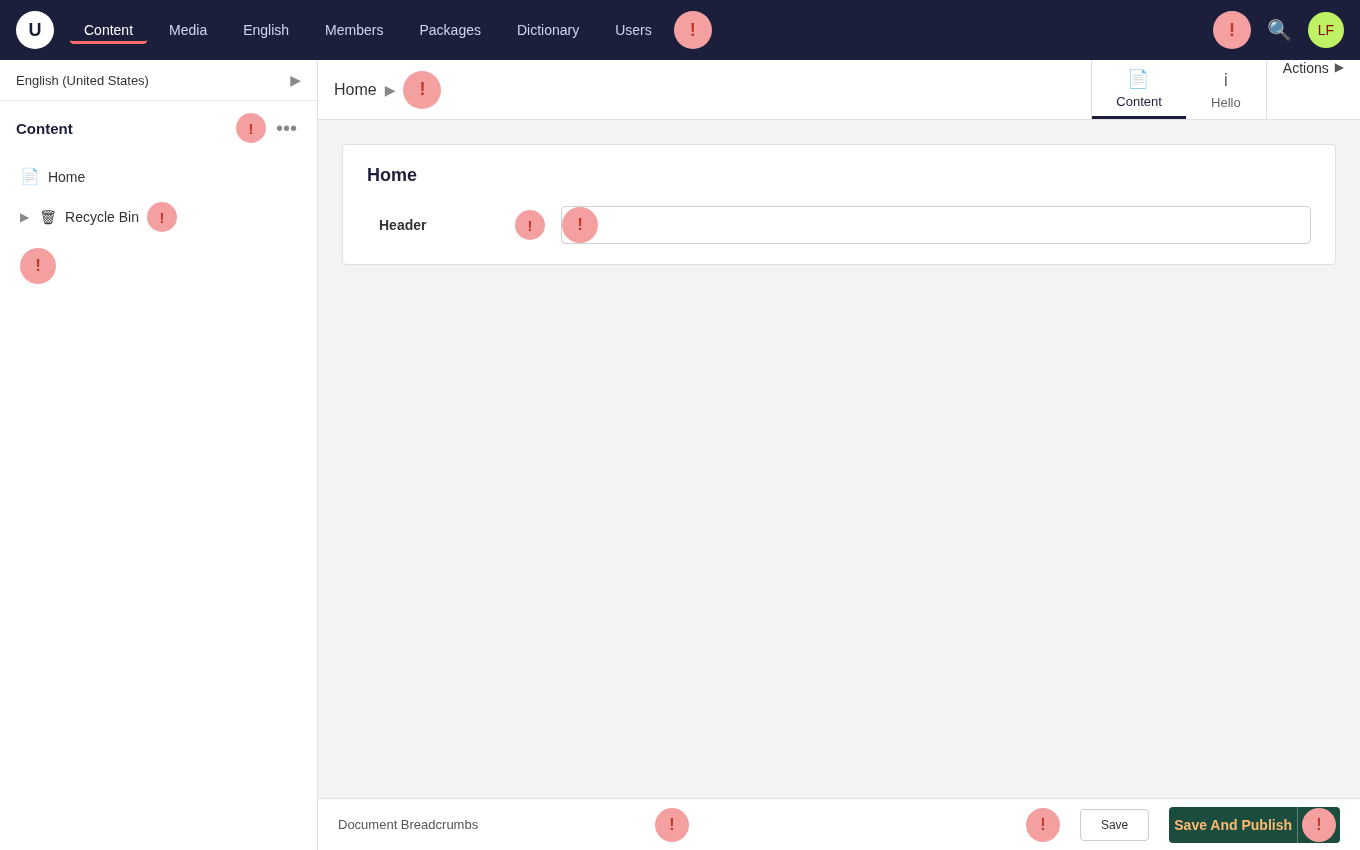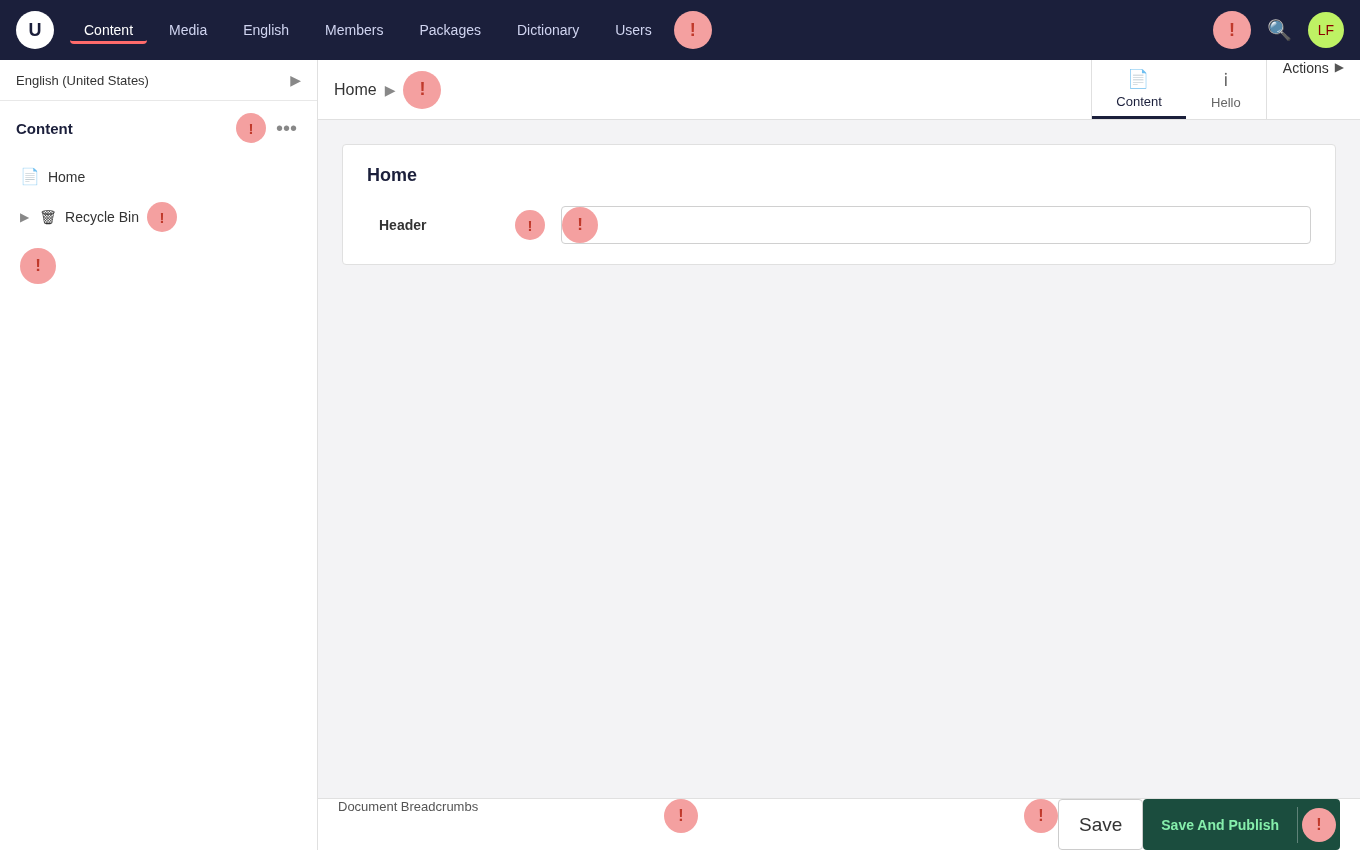--- a/index.html
+++ b/index.html
@@ -283,58 +283,59 @@
       margin-right: 6px;
       flex-shrink: 0;
     }
 
     
     .content-footer {
       background: #fff;
       border-top: 1px solid #e0e0e0;
       height: 52px;
       display: flex;
+      align-items: center;
       padding: 0 20px;
-      gap: 0;
+      gap: 20px;
     }
     .footer-breadcrumb {
       font-size: 13px;
       color: #555;
       flex: 1;
     }
     .footer-alert {
       width: 34px; height: 34px;
       background: #f4a0a0;
       border-radius: 50%;
       display: flex; align-items: center; justify-content: center;
       font-weight: 900; font-size: 16px; color: #c0392b;
       cursor: pointer;
     }
     .btn-save {
       padding: 8px 20px;
       background: #fff;
       border: 1px solid #ccc;
       border-radius: 4px;
-      font-size: 19px;
+      font-size: 12px;
       color: #333;
       cursor: pointer;
       font-weight: 500;
     }
     .btn-save-publish {
       display: flex; align-items: center;
       background: #1b4d3e;
       border: none;
       border-radius: 4px;
       overflow: hidden;
       cursor: pointer;
     }
     .btn-save-publish-text {
-      padding: 9px 18px;
+      padding: 9px 5px;
       font-size: 14px;
-      color: #86efac;
+      color: #fdba74;
       font-weight: 600;
     }
     .btn-save-publish-divider {
       width: 1px; background: rgba(255,255,255,0.3); height: 36px;
     }
     .btn-save-publish-alert {
       width: 34px; height: 34px;
       background: #f4a0a0;
       border-radius: 50%;
       display: flex; align-items: center; justify-content: center;

